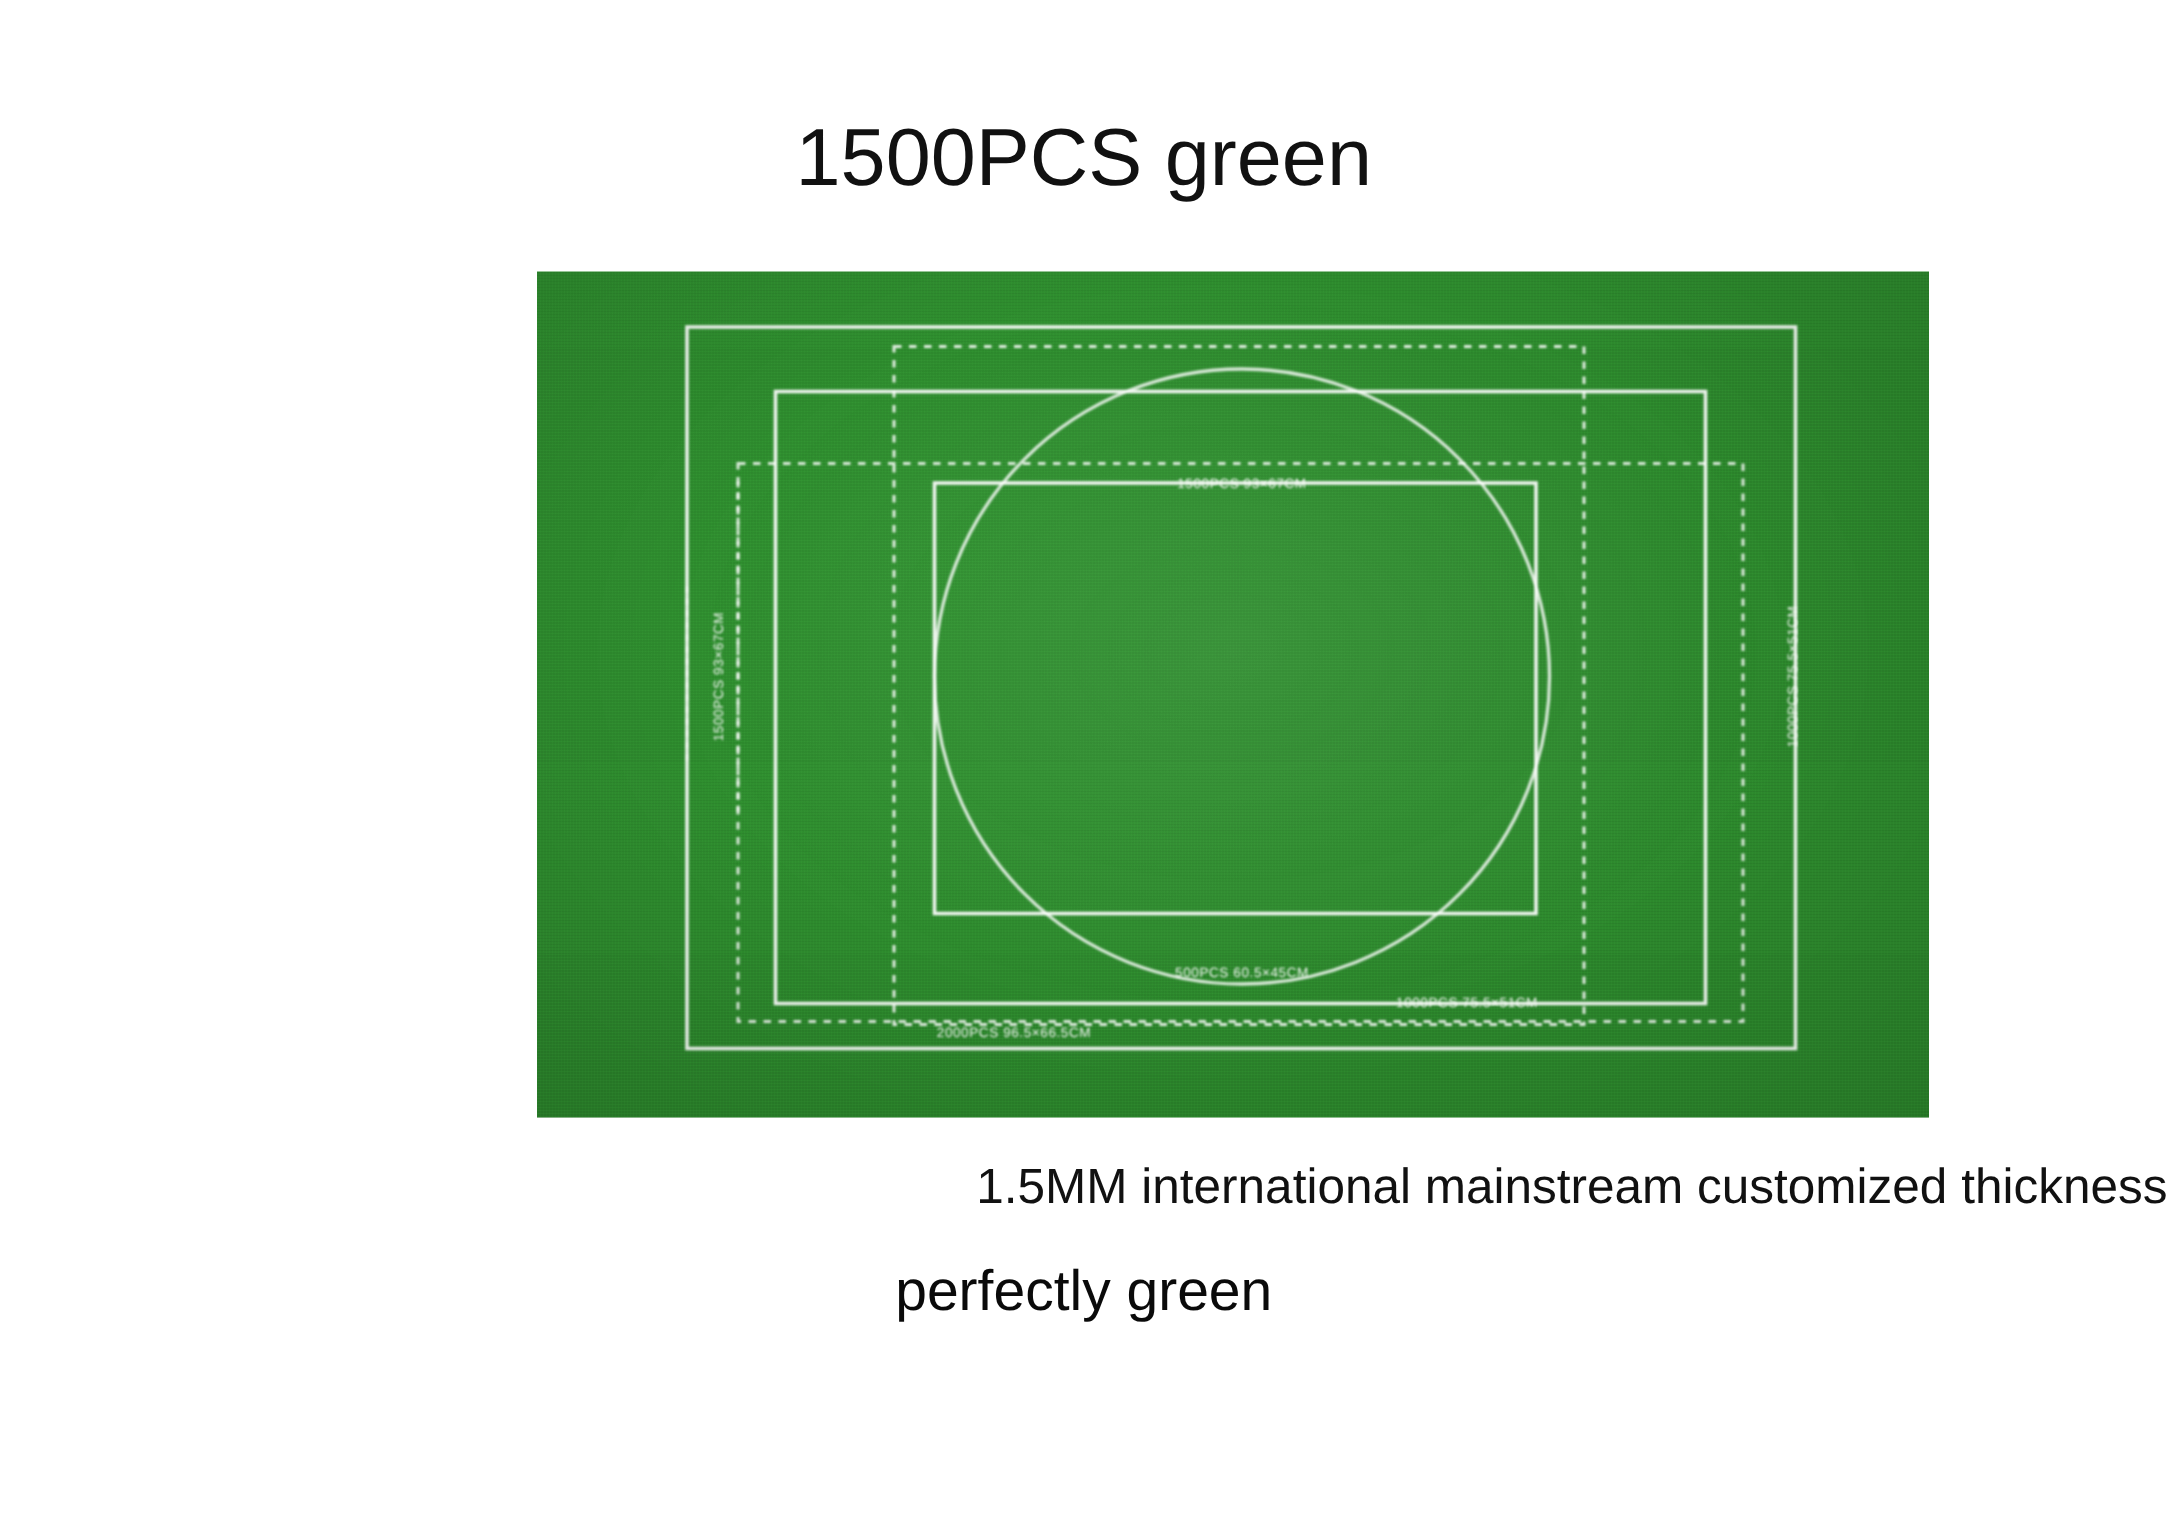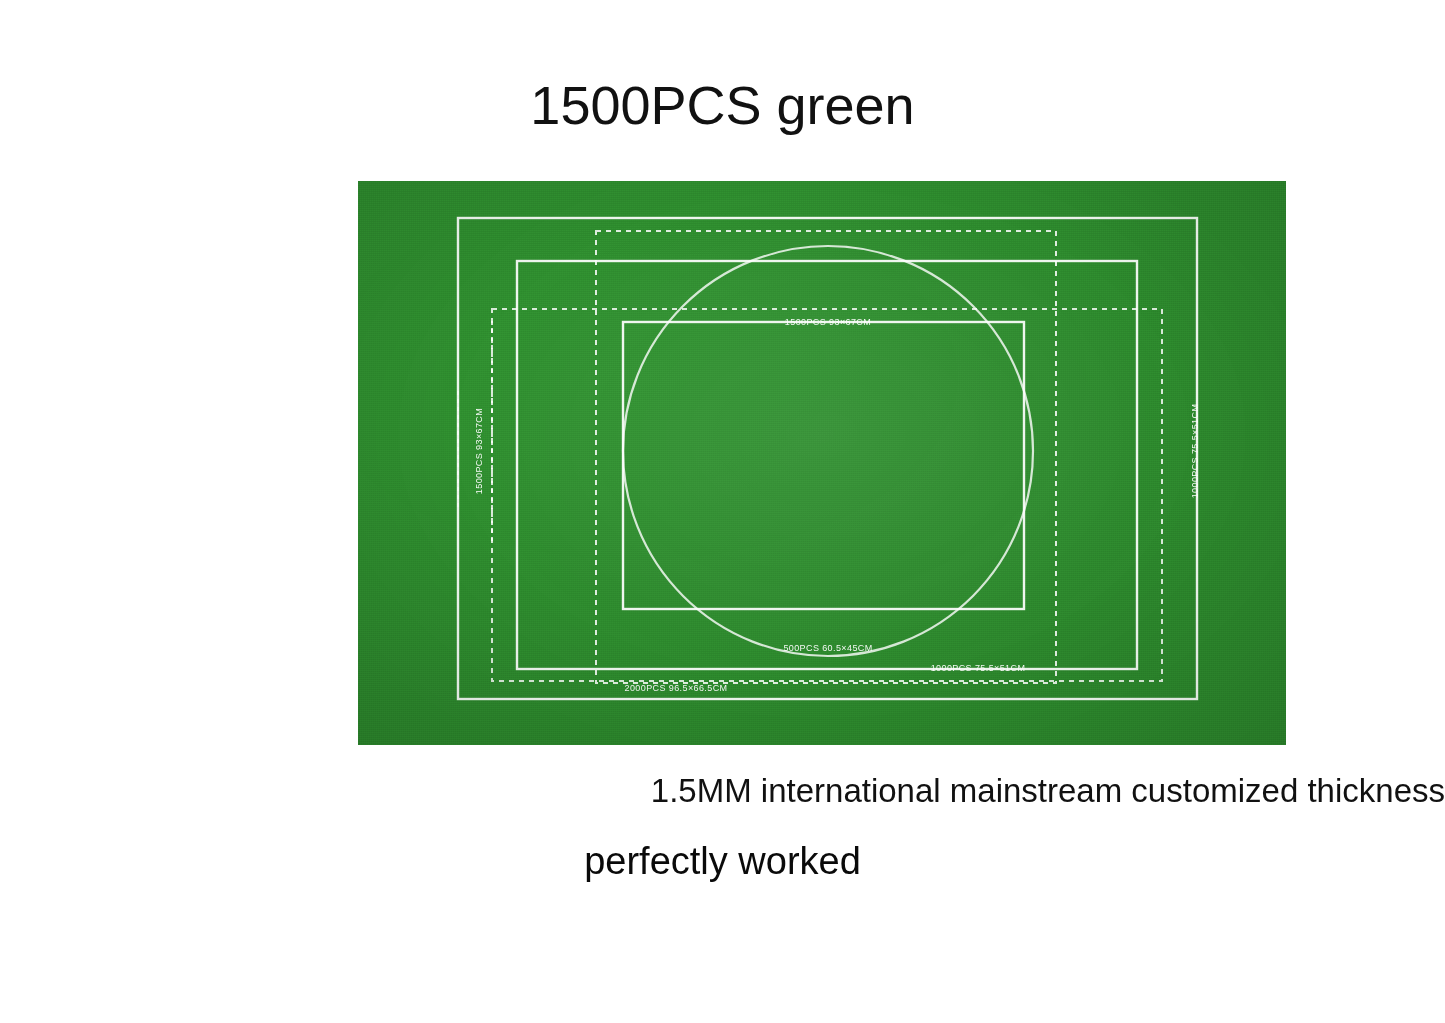--- a/index.html
+++ b/index.html
@@ -155,15 +155,15 @@
           <text x="840" y="270" text-anchor="middle" transform="rotate(-90 840 270)">1000PCS  75.5×51CM</text>
         </g>
       </svg>
 
       <div class="mat-vignette"></div>
     </div>
   </div>
 
   <div class="caption-1">1.5MM international mainstream customized thickness</div>
 
-  <div class="caption-2">perfectly worked</div>
+  <div class="caption-2">perfectly green</div>
 
 </div>
 
 </body></html>

